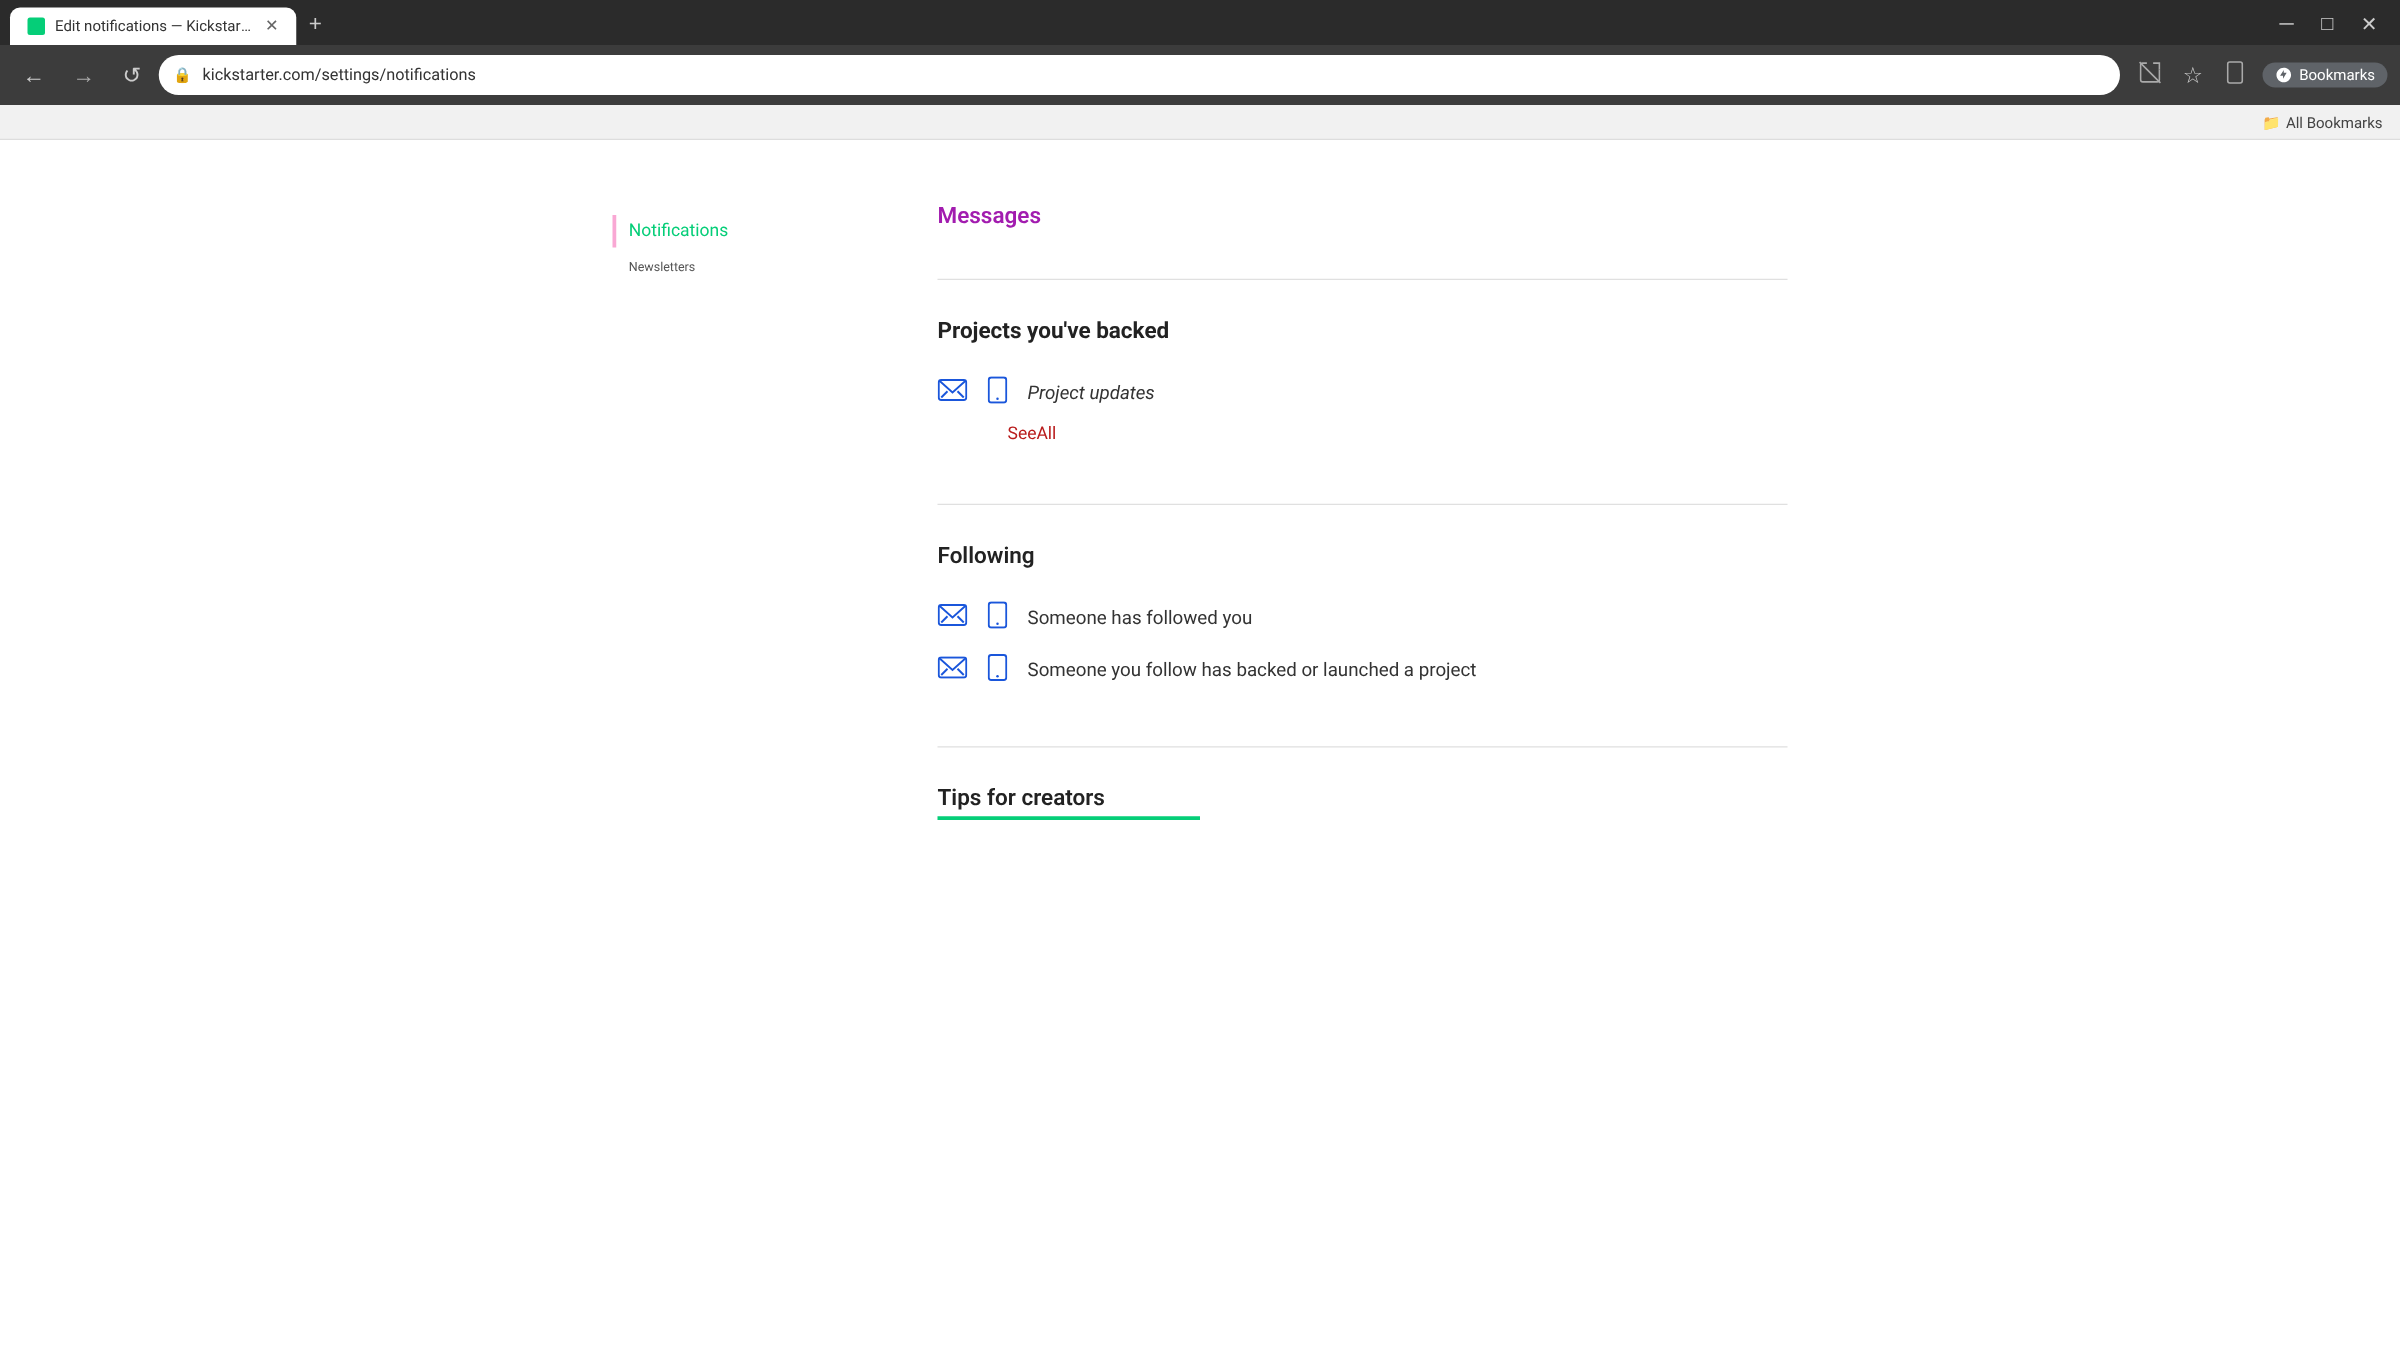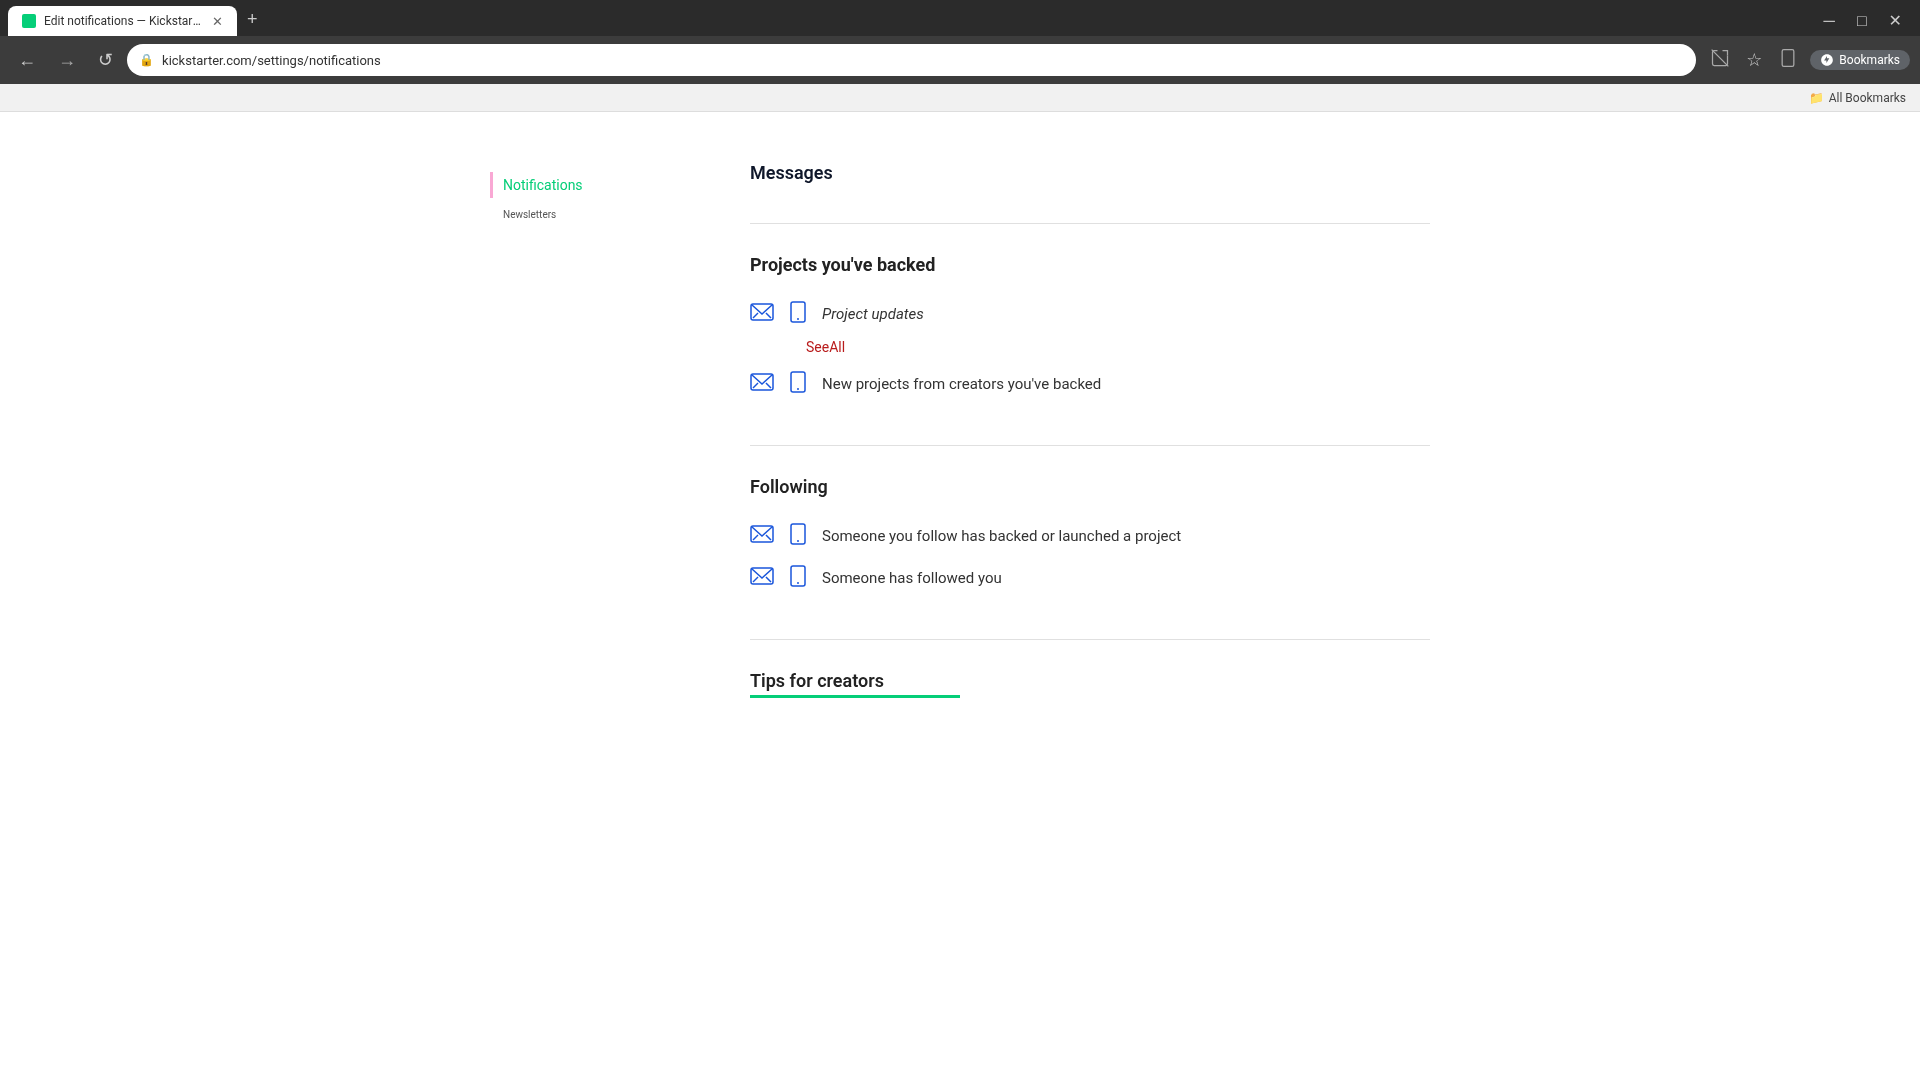--- a/index.html
+++ b/index.html
@@ -68,21 +68,21 @@
       <span>Notifications</span>
     </div>
     <div style="padding:5px 10px; font-size:10px; color:#555; border-left:3px solid transparent; cursor:pointer;">
       <span>Newsletters</span>
     </div>
   </div>
 
   <div style="flex:1; padding-left:60px;">
 
     <div style="margin-bottom:40px;">
-      <h2 style="font-size:18px;font-weight:600;color:#0f172a;margin-bottom:18px;">Messages</h2>
+      <h2 style="font-size:18px;font-weight:600;color:#a21caf;margin-bottom:18px;">Messages</h2>
 
     </div>
 
     <hr style="border:none;border-top:1px solid #e0e0e0;margin:10px 0 30px 0;">
 
     <div style="margin-bottom:40px;">
       <h2 style="font-size:18px;font-weight:700;color:#222;margin-bottom:18px;">Projects you've backed</h2>
 
       
       <div style="display:flex;align-items:center;gap:16px;padding:8px 0;font-style:italic;">
@@ -100,37 +100,20 @@
             <circle cx="8" cy="18" r="1" fill="#1a56db"></circle>
           </svg>
         </span>
         <span style="font-size:15px;color:#333;">Project updates</span>
       </div>
 
       
       <a style="color:#b91c1c;font-size:14px;cursor:pointer;display:inline-block;margin:4px 0 8px 56px;">SeeAll</a>
 
       
-      <div style="display:flex;align-items:center;gap:16px;padding:8px 0;">
-        <span style="cursor:pointer;">
-          <svg width="24" height="18" viewBox="0 0 24 18" fill="none">
-            <rect x="1" y="1" width="22" height="16" rx="2" stroke="#1a56db" stroke-width="1.5" fill="none"></rect>
-            <path d="M2 2l10 9 10-9" stroke="#1a56db" stroke-width="1.5"></path>
-            <line x1="3" y1="15" x2="8" y2="10" stroke="#1a56db" stroke-width="1.5"></line>
-            <line x1="21" y1="15" x2="16" y2="10" stroke="#1a56db" stroke-width="1.5"></line>
-          </svg>
-        </span>
-        <span style="cursor:pointer;">
-          <svg width="16" height="22" viewBox="0 0 16 22" fill="none">
-            <rect x="1" y="1" width="14" height="20" rx="2" stroke="#1a56db" stroke-width="1.5" fill="none"></rect>
-            <circle cx="8" cy="18" r="1" fill="#1a56db"></circle>
-          </svg>
-        </span>
-        <span style="font-size:15px;color:#333;">New projects from creators you've backed</span>
-      </div>
     </div>
 
     <hr style="border:none;border-top:1px solid #e0e0e0;margin:10px 0 30px 0;">
 
     <div style="margin-bottom:40px;">
       <h2 style="font-size:18px;font-weight:600;color:#222;margin-bottom:18px;">Following</h2>
 
       <div style="display:flex;align-items:center;gap:16px;padding:8px 0;">
         <span style="cursor:pointer;">
           <svg width="24" height="18" viewBox="0 0 24 18" fill="none">
@@ -139,39 +122,39 @@
             <line x1="3" y1="15" x2="8" y2="10" stroke="#1a56db" stroke-width="1.5"></line>
             <line x1="21" y1="15" x2="16" y2="10" stroke="#1a56db" stroke-width="1.5"></line>
           </svg>
         </span>
         <span style="cursor:pointer;">
           <svg width="16" height="22" viewBox="0 0 16 22" fill="none">
             <rect x="1" y="1" width="14" height="20" rx="2" stroke="#1a56db" stroke-width="1.5" fill="none"></rect>
             <circle cx="8" cy="18" r="1" fill="#1a56db"></circle>
           </svg>
         </span>
-        <span style="font-size:15px;color:#333;">Someone you follow has backed or launched a project</span>
+        <span style="font-size:15px;color:#333;">Someone has followed you</span>
       </div>
 
       <div style="display:flex;align-items:center;gap:16px;padding:8px 0;">
         <span style="cursor:pointer;">
           <svg width="24" height="18" viewBox="0 0 24 18" fill="none">
             <rect x="1" y="1" width="22" height="16" rx="2" stroke="#1a56db" stroke-width="1.5" fill="none"></rect>
             <path d="M2 2l10 9 10-9" stroke="#1a56db" stroke-width="1.5"></path>
             <line x1="3" y1="15" x2="8" y2="10" stroke="#1a56db" stroke-width="1.5"></line>
             <line x1="21" y1="15" x2="16" y2="10" stroke="#1a56db" stroke-width="1.5"></line>
           </svg>
         </span>
         <span style="cursor:pointer;">
           <svg width="16" height="22" viewBox="0 0 16 22" fill="none">
             <rect x="1" y="1" width="14" height="20" rx="2" stroke="#1a56db" stroke-width="1.5" fill="none"></rect>
             <circle cx="8" cy="18" r="1" fill="#1a56db"></circle>
           </svg>
         </span>
-        <span style="font-size:15px;color:#333;">Someone has followed you</span>
+        <span style="font-size:15px;color:#333;">Someone you follow has backed or launched a project</span>
       </div>
     </div>
 
     <hr style="border:none;border-top:1px solid #e0e0e0;margin:10px 0 30px 0;">
 
     <div style="margin-bottom:40px;">
       <h2 style="font-size:18px;font-weight:600;color:#222;margin-bottom:0;display:inline-block;">Tips for creators</h2>
       <div style="height:3px;background:#05ce78;width:210px;margin-top:4px;"></div>
     </div>
 

